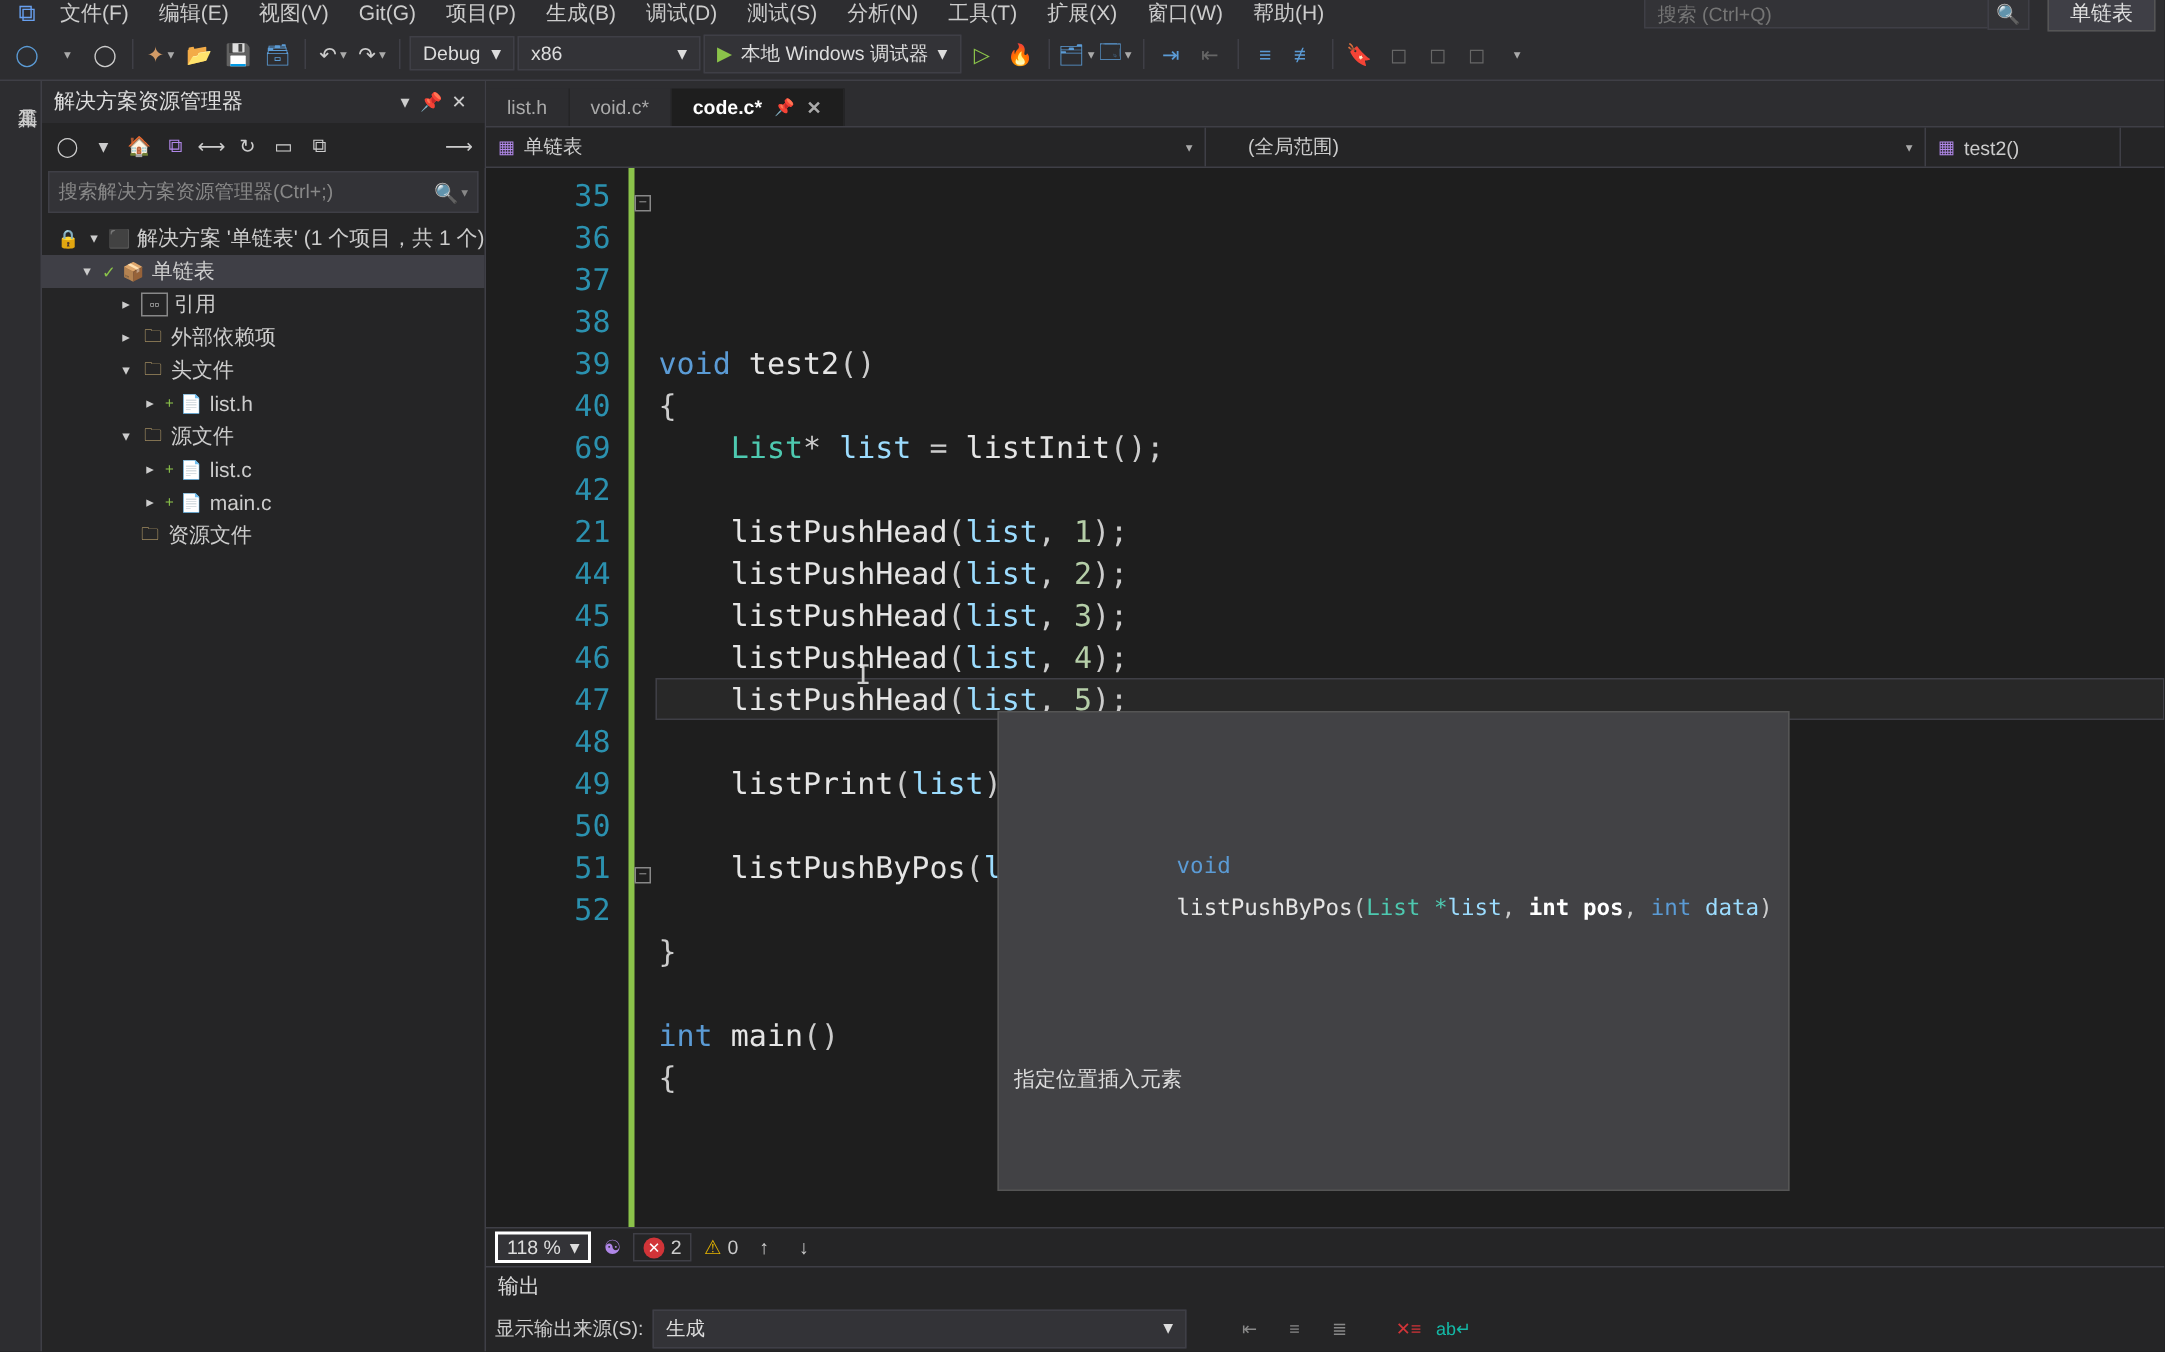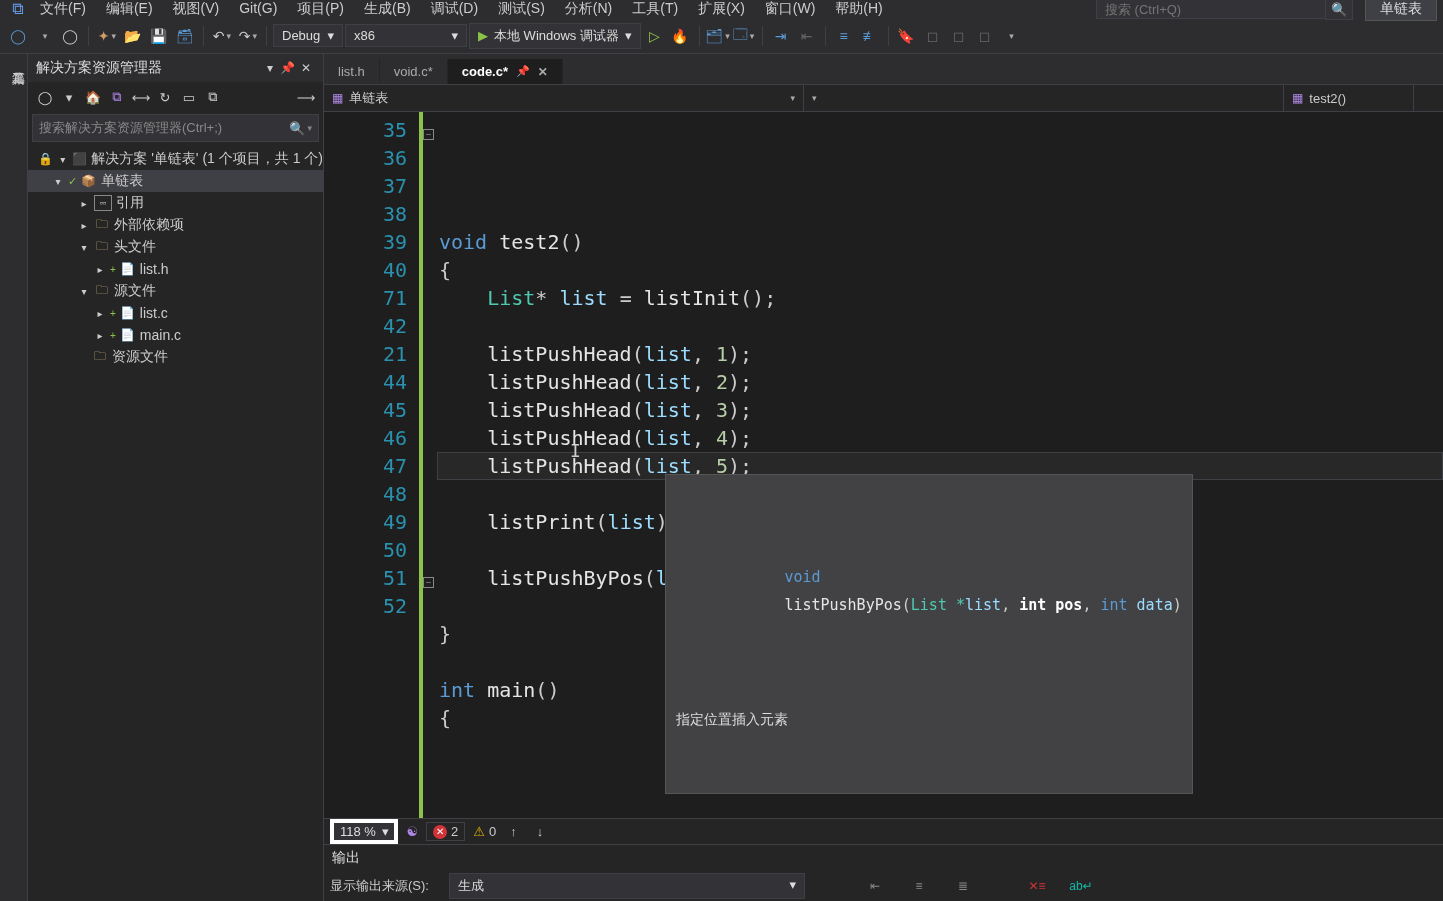--- a/index.html
+++ b/index.html
@@ -315,21 +315,21 @@
 .status-bar {
   height: 26px;
   display: flex;
   align-items: center;
   background: #252526;
   border-top: 1px solid #3f3f46;
   padding: 0 6px;
   gap: 8px;
   font-size: 13px;
 }
-.zoom { background: #333337; border: 4px solid #ffffff; padding: 1px 6px; color: #ddd; display: flex; gap: 6px; }
+.zoom { background: #333337; border: 2px solid #ffffff; padding: 1px 6px; color: #ddd; display: flex; gap: 6px; }
 .err-pill { display: flex; align-items: center; gap: 4px; border: 1px solid #3f3f46; padding: 1px 6px; }
 .err-pill .e-icon { width: 14px; height: 14px; border-radius: 50%; display: inline-flex; align-items: center; justify-content: center; font-size: 10px; color: #fff; }
 .e-err { background: #d13438; }
 .warn-pill { display: flex; align-items: center; gap: 4px; }
 .w-tri { color: #e6b400; }
 .sb-arrow { color: #ccc; padding: 0 6px; }
 
 .output-panel {
   border-top: 1px solid #3f3f46;
   background: #252526;
@@ -340,21 +340,21 @@
   align-items: center;
   padding: 0 8px;
   color: #ddd;
   font-size: 14px;
 }
 .out-toolbar {
   height: 30px;
   display: flex;
   align-items: center;
   padding: 0 6px;
-  gap: 20px;
+  gap: 6px;
 }
 .out-toolbar .lbl { color: #ccc; font-size: 13px; }
 .out-combo {
   background: #333337;
   border: 1px solid #3f3f46;
   color: #ddd;
   padding: 3px 8px;
   width: 356px;
   display: flex;
   justify-content: space-between;
@@ -552,37 +552,38 @@
         </div>
       </div>
     <div class="nav-bar">
       <div class="nav-scope nw1">
         <span class="nsicon">▦</span>
         <span>单链表</span>
         <span style="flex:1"></span>
           <span class="darr">▾</span>
       </div>
       <div class="nav-scope nw2">
+        <span style="flex:1;padding-left:20px">(全局范围)</span>
           <span class="darr">▾</span>
       </div>
       <div class="nav-scope nw3">
         <span class="nsicon">▦</span>
         <span>test2()</span>
       </div>
     </div>
 
     <div class="code-wrap">
       <div class="gutter" id="gutter">
           <div>35</div>
           <div>36</div>
           <div>37</div>
           <div>38</div>
           <div>39</div>
           <div>40</div>
-          <div>71</div>
+          <div>69</div>
           <div>42</div>
           <div>21</div>
           <div>44</div>
           <div>45</div>
           <div>46</div>
           <div>47</div>
           <div>48</div>
           <div>49</div>
           <div>50</div>
           <div>51</div>

